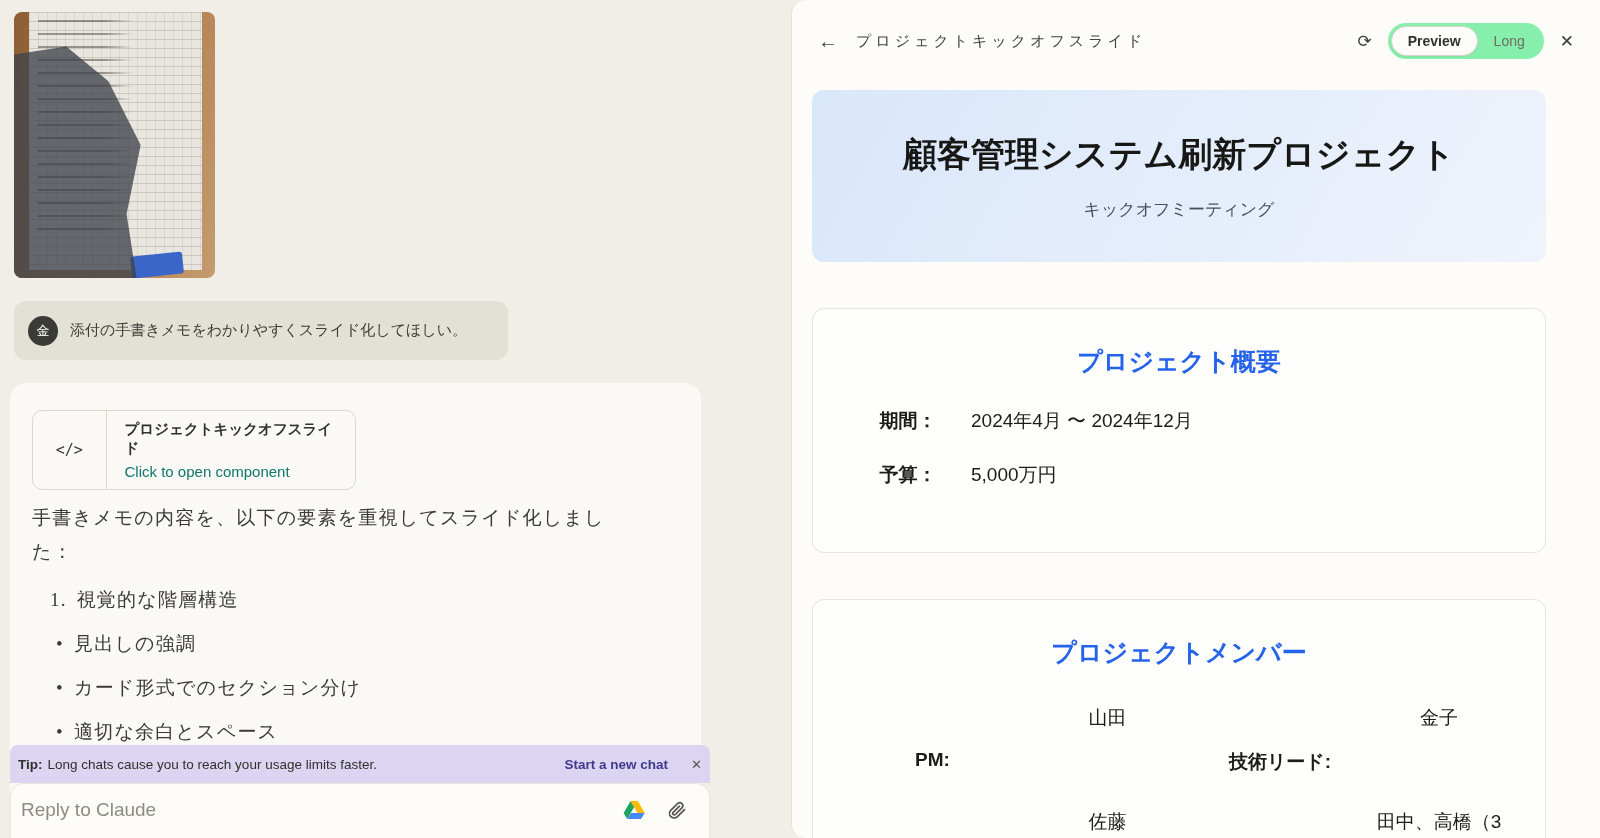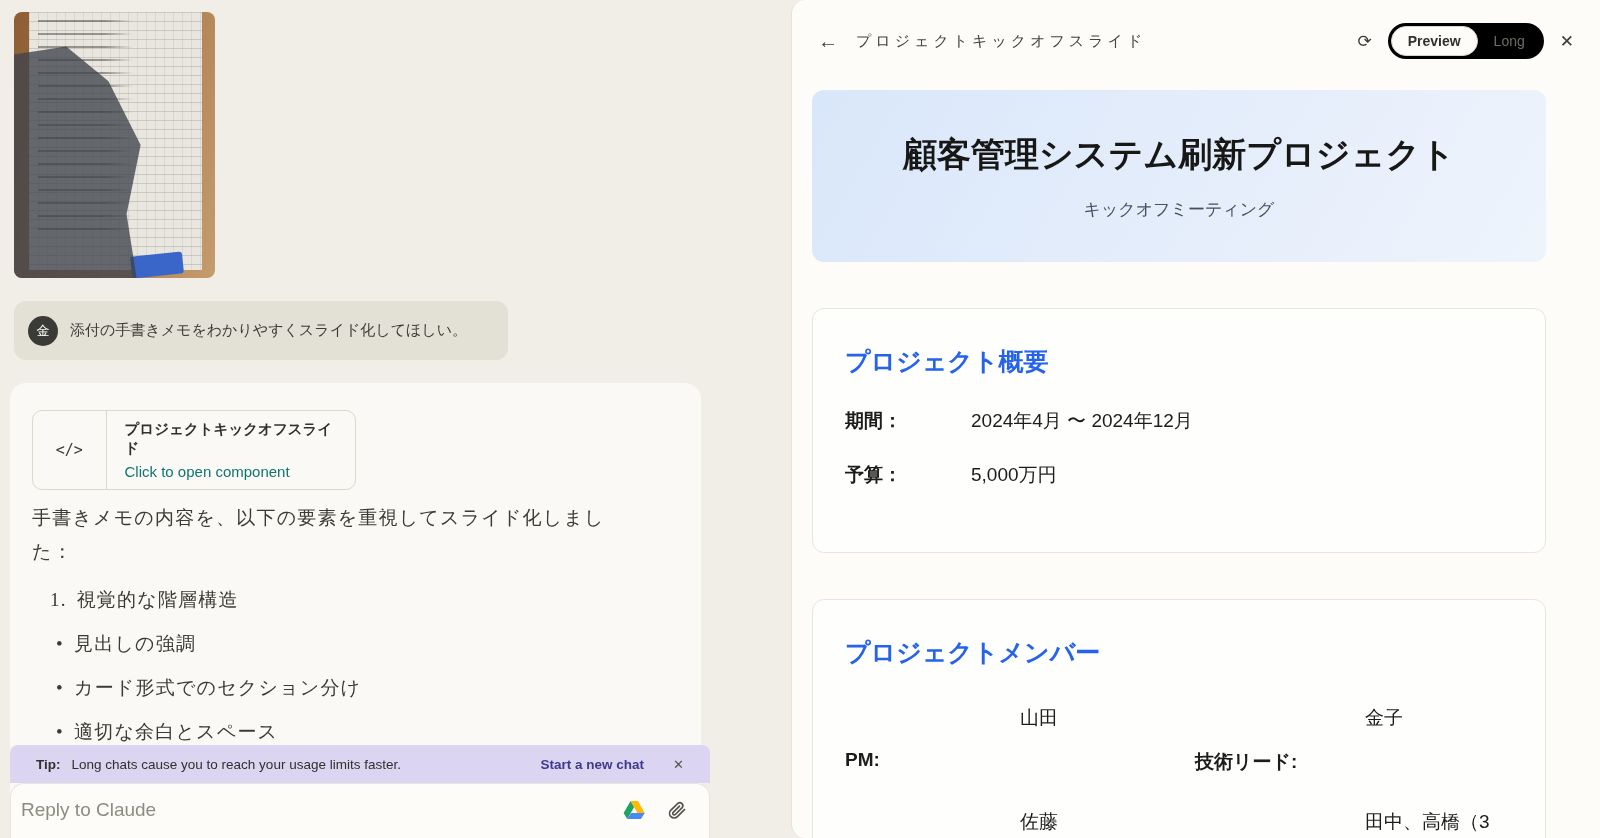--- a/index.html
+++ b/index.html
@@ -38,21 +38,21 @@
   .artifact .s{font-size:15px;color:#0f766e;}
   .resp-body{position:absolute;left:22px;top:118px;width:600px;font-family:Liberation Serif, serif;
              font-size:19px;letter-spacing:1.2px;line-height:34px;color:#3b3a35;}
   .num-row{margin-top:14px;padding-left:18px;display:flex;gap:10px;}
   .bullets{margin:4px 0 0;padding:0 0 0 24px;list-style:none;}
   .bullets li{position:relative;padding-left:18px;margin-top:10px;}
   .bullets li::before{content:"•";position:absolute;left:0;}
 
   
   .tip{position:absolute;left:10px;top:745px;width:700px;height:38px;background:#dbd5f1;border-radius:8px 8px 0 0;
-       display:flex;align-items:center;padding:0 26px;box-sizing:border-box;font-size:13.5px;gap:11px;color:#30302e;}
+       display:flex;align-items:center;padding:0 8px;box-sizing:border-box;font-size:13.5px;gap:5px;color:#30302e;}
   .tip .b{font-weight:bold;}
   .tip .action{margin-left:auto;font-weight:bold;color:#403a8f;cursor:pointer;}
   .tip .x{margin-left:18px;color:#55534d;cursor:pointer;font-size:13px;}
 
   
   .composer{position:absolute;left:10px;top:783px;width:700px;height:60px;background:#fdfcf9;
             border:1px solid #e8e5da;border-bottom:none;border-radius:14px 14px 0 0;box-sizing:border-box;}
   .composer input{position:absolute;left:8px;top:14px;width:460px;border:none;outline:none;background:transparent;
             font-family:"Liberation Sans",sans-serif;font-size:19px;color:#55534d;}
   .composer input::placeholder{color:#8e8c81;opacity:1;}
@@ -60,27 +60,27 @@
   .icon-btn{cursor:pointer;display:flex;align-items:center;justify-content:center;}
 
   
   .panel{position:absolute;left:791px;top:0;width:809px;height:838px;background:#fdfcf9;
          border-left:1px solid #e5e2d8;border-radius:14px 0 0 14px;box-sizing:border-box;}
   .p-header{height:82px;display:flex;align-items:center;padding:0 26px;gap:18px;}
   .back{font-size:20px;color:#3d3c38;cursor:pointer;}
   .p-title{font-family:"Liberation Serif",serif;font-size:15px;letter-spacing:4px;color:#43423e;}
   .h-right{margin-left:auto;display:flex;align-items:center;gap:16px;}
   .refresh{font-size:17px;color:#3d3c38;cursor:pointer;}
-  .seg{background:#000000;border-radius:999px;padding:3px;display:flex;align-items:center;text-align:right;}
+  .seg{background:#86efac;border-radius:999px;padding:3px;display:flex;align-items:center;text-align:right;}
   .seg .on{background:#fdfcf9;border:1px solid #d9d5c9;border-radius:999px;padding:6px 16px;font-size:14px;
            font-weight:bold;color:#30302e;box-shadow:0 1px 2px rgba(0,0,0,.06);cursor:pointer;}
   .seg .off{padding:6px 16px;font-size:14px;color:#6e6c64;cursor:pointer;}
   .close{font-size:17px;color:#3d3c38;cursor:pointer;}
   .p-content{position:absolute;left:0;top:82px;right:0;bottom:0;overflow:hidden;
-             padding:8px 54px 0 20px;box-sizing:border-box;}
+             padding:8px 54px 0 20px;box-sizing:border-box;text-align:center;}
 
   .hero{height:172px;border-radius:12px;
         background:linear-gradient(120deg,#d9e7fa 0%,#e6eefb 60%,#eef4fc 100%);
         display:flex;flex-direction:column;align-items:center;justify-content:center;gap:20px;}
   .hero .h1{font-size:34px;font-weight:bold;color:#171715;}
   .hero .sub{font-size:17px;color:#474f5c;}
 
   .card{margin-top:46px;background:#fefefc;border:1px solid #e6e5e0;border-radius:12px;
         padding:36px 32px;box-sizing:border-box;}
   .card .h2{margin:0 0 30px;font-size:25px;font-weight:bold;color:#2563eb;}

